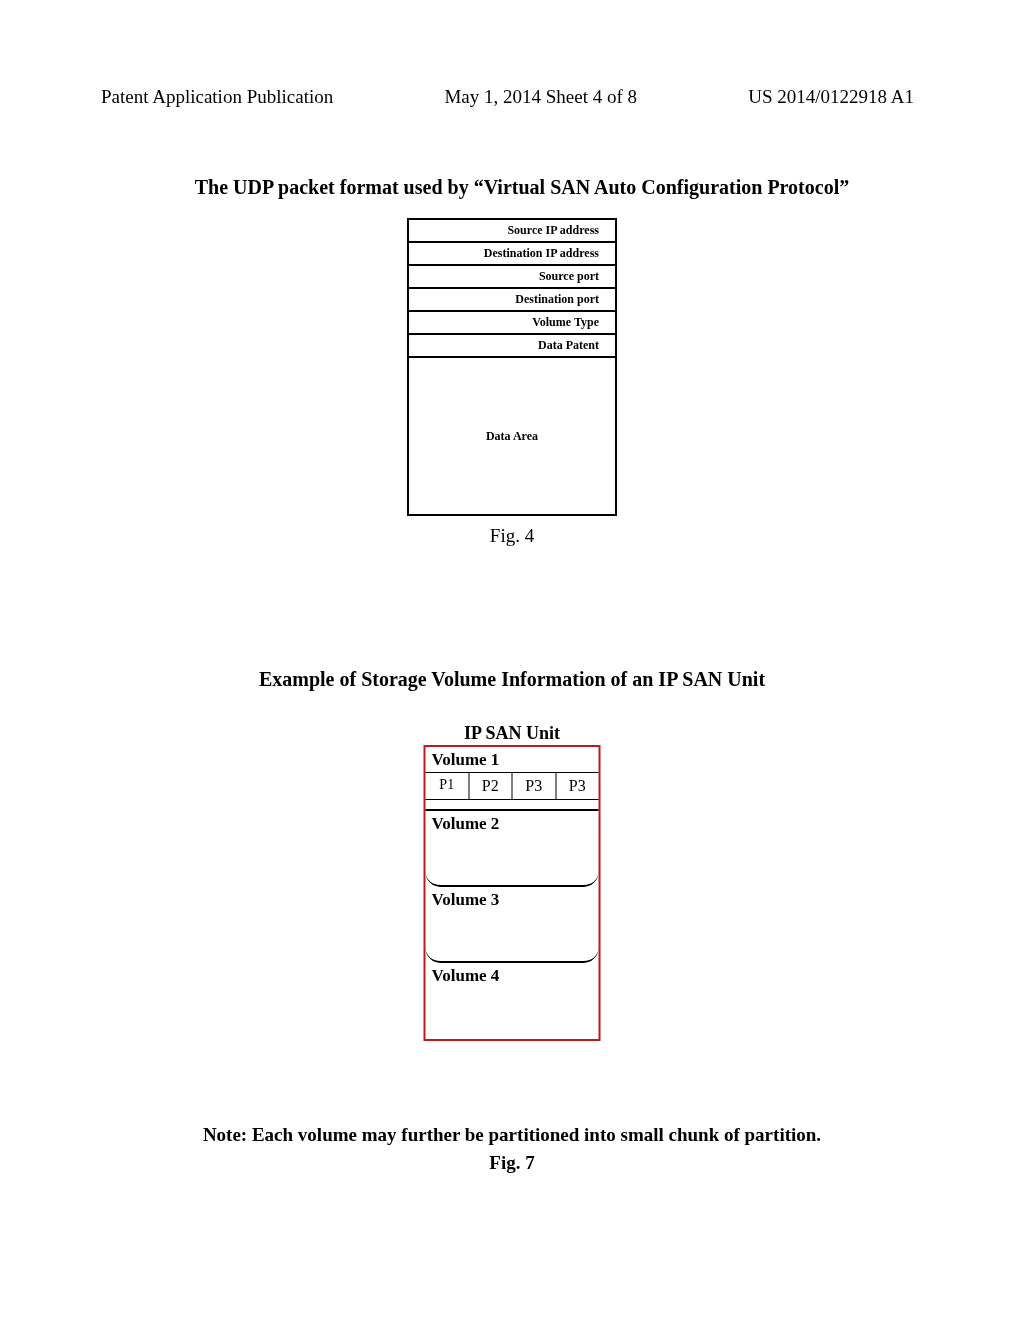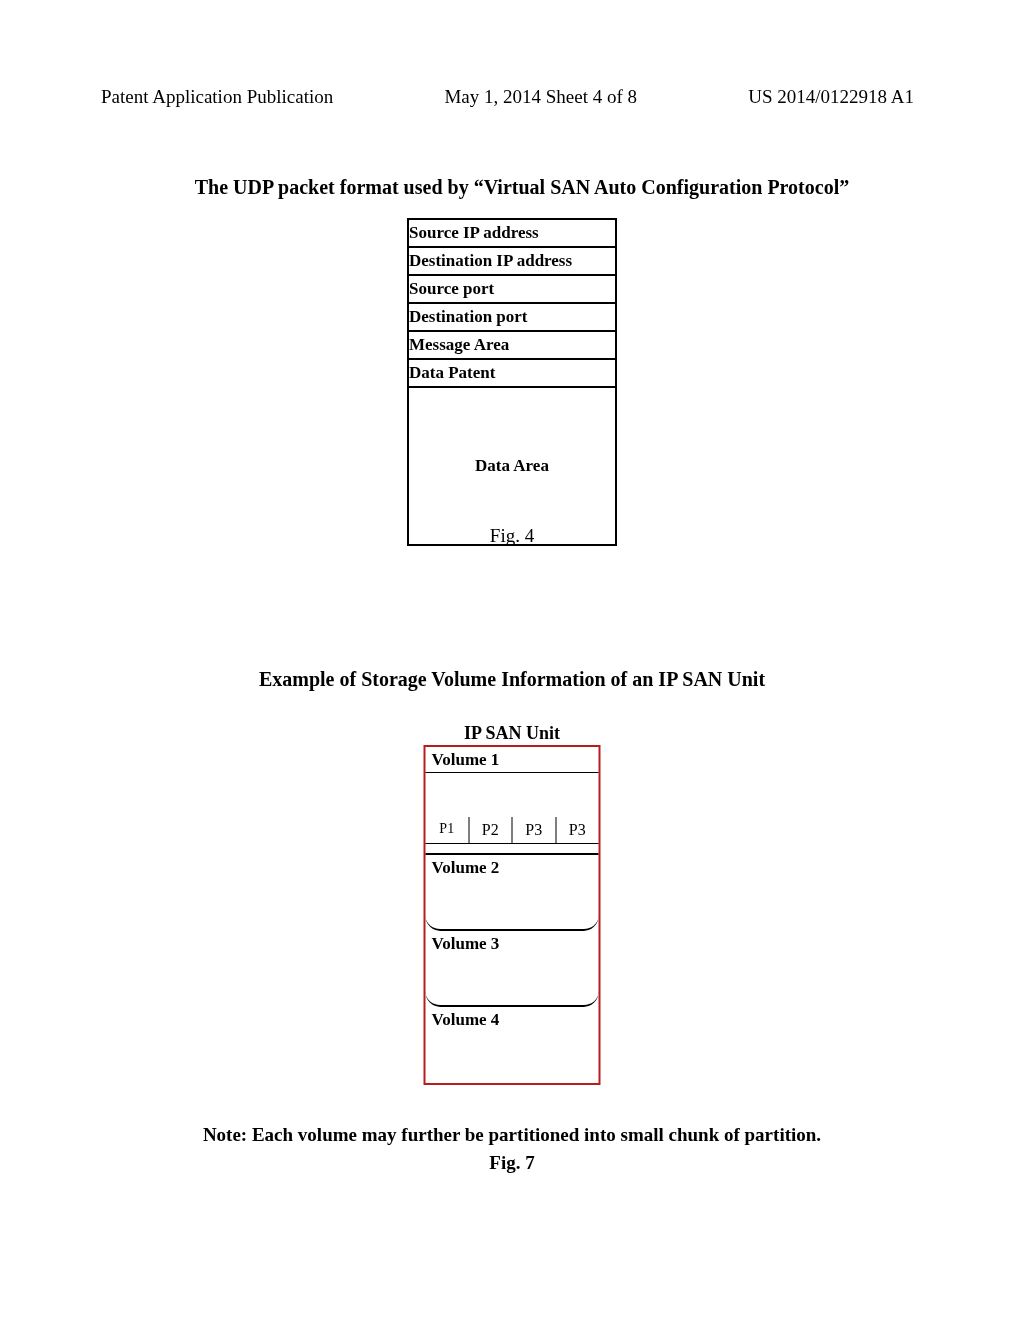--- a/index.html
+++ b/index.html
@@ -38,24 +38,24 @@
   .packet-table {
     position: absolute;
     top: 218px;
     left: 50%;
     transform: translateX(-50%);
     border: 2px solid #000;
     width: 210px;
   }
   .packet-row {
     border-bottom: 2px solid #000;
-    text-align: left;
-    font-weight: bold;
-    font-size: 17px;
-    padding: 3px 0;
+    text-align: right;
+    font-weight: bold;
+    font-size: 12px;
+    padding: 3px 16px;
   }
   .packet-row:last-child {
     border-bottom: none;
   }
   .packet-data-area {
     height: 156px;
     display: flex;
     align-items: center;
     justify-content: center;
   }
@@ -109,21 +109,20 @@
     display: flex;
     border-top: 1px solid #000;
     margin-top: 2px;
   }
   .partition-cell {
     flex: 1;
     border-right: 1px solid #000;
     text-align: center;
     font-size: 16px;
     padding: 4px 0;
-    margin-top: 44px;
   }
   .partition-cell:first-child {
     font-size: 14px;
   }
   .partition-cell:last-child {
     border-right: none;
   }
   .volume-block {
     height: 76px;
     border-radius: 15px;
@@ -163,21 +162,21 @@
   <span>US 2014/0122918 A1</span>
 </div>
 
 <div class="fig4-title">The UDP packet format used by “Virtual SAN Auto Configuration Protocol”</div>
 
 <div class="packet-table">
   <div class="packet-row">Source IP address</div>
   <div class="packet-row">Destination IP address</div>
   <div class="packet-row">Source port</div>
   <div class="packet-row">Destination port</div>
-  <div class="packet-row">Message Area</div>
+  <div class="packet-row">Volume Type</div>
   <div class="packet-row">Data Patent</div>
   <div class="packet-row packet-data-area">Data Area</div>
 </div>
 
 <div class="fig4-caption">Fig. 4</div>
 
 <div class="fig5-title">Example of Storage Volume Information of an IP SAN Unit</div>
 
 <div class="ipsan-label">IP SAN Unit</div>
 

